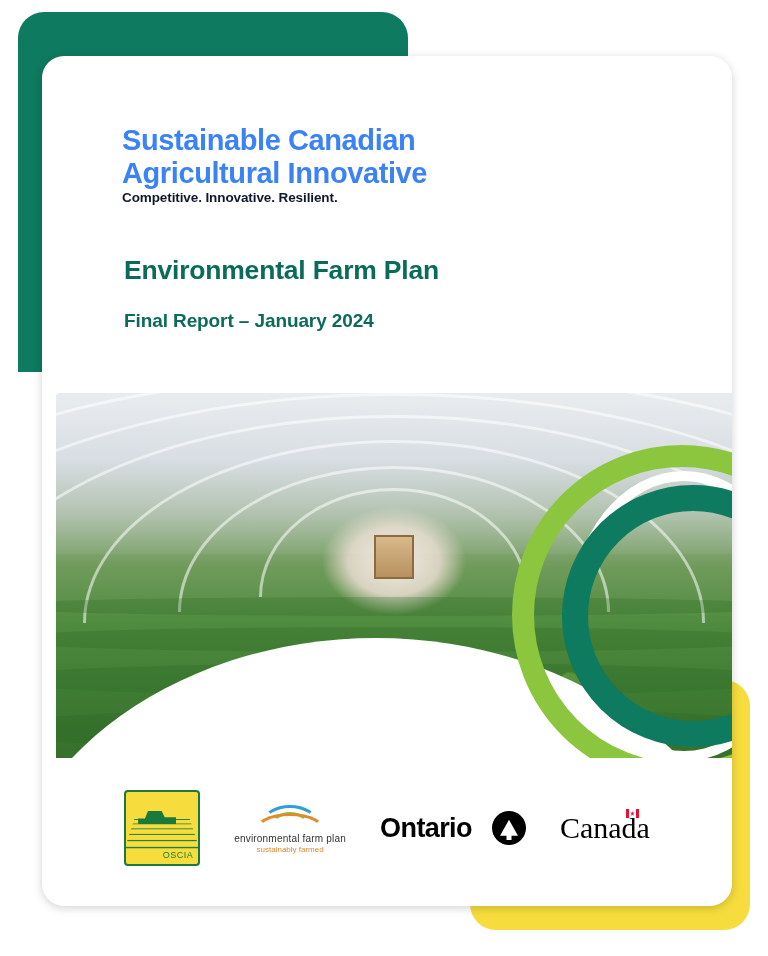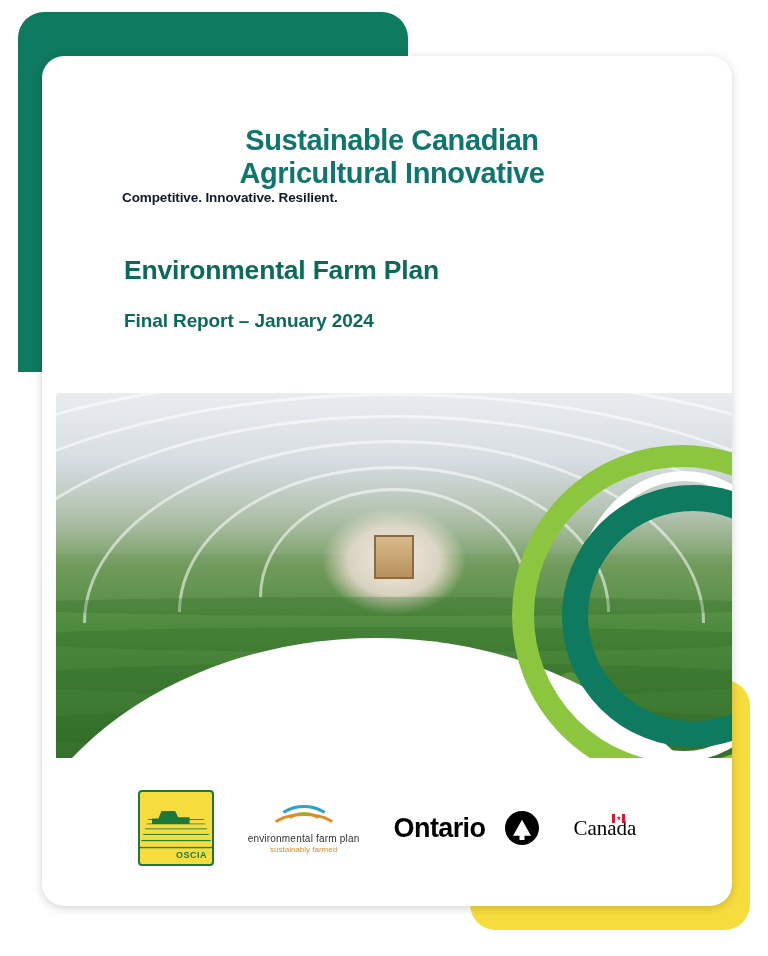--- a/index.html
+++ b/index.html
@@ -55,26 +55,25 @@
   }
 
   
   .brand-block {
     position: absolute;
     left: 80px;
     top: 68px;
     width: 540px;
   }
   .brand-title {
-    color: #0f766e;
+    color: #3b82f6;
     font-size: 29px;
     font-weight: bold;
     line-height: 1.14;
     letter-spacing: -0.4px;
-    text-align: center;
   }
   .brand-tagline {
     color: #10182b;
     font-size: 13.5px;
     font-weight: bold;
     letter-spacing: -0.1px;
     margin-top: 0;
   }
 
   .doc-title-block {
@@ -260,21 +259,21 @@
     left: 12px; top: 14px;
     width: 38px; height: 18px;
     background: #1b7a3b;
     clip-path: polygon(0 70%, 18% 70%, 26% 28%, 62% 28%, 70% 62%, 100% 62%, 100% 100%, 0 100%);
   }
   #logo-oscia .oscia-text {
     position: absolute;
     left: 0; right: 0; bottom: 4px;
     text-align: center;
     font-size: 9px;
-    font-weight: bold;
+    font-weight: normal;
     color: #1b7a3b;
     letter-spacing: 0.5px;
     padding-left: 32px;
   }
 
   
   #logo-efp {
     width: 112px;
     position: relative;
     text-align: center;
@@ -342,21 +341,21 @@
   }
 
   
   #logo-canada {
     position: relative;
     display: flex;
     align-items: flex-start;
   }
   #logo-canada .canada-word {
     font-family: "Liberation Serif", serif;
-    font-size: 21px;
+    font-size: 30px;
     color: #000;
     letter-spacing: 0px;
   }
   #logo-canada .flag {
     position: absolute;
     right: 11px;
     top: -2px;
     width: 13px;
     height: 9px;
     background:

